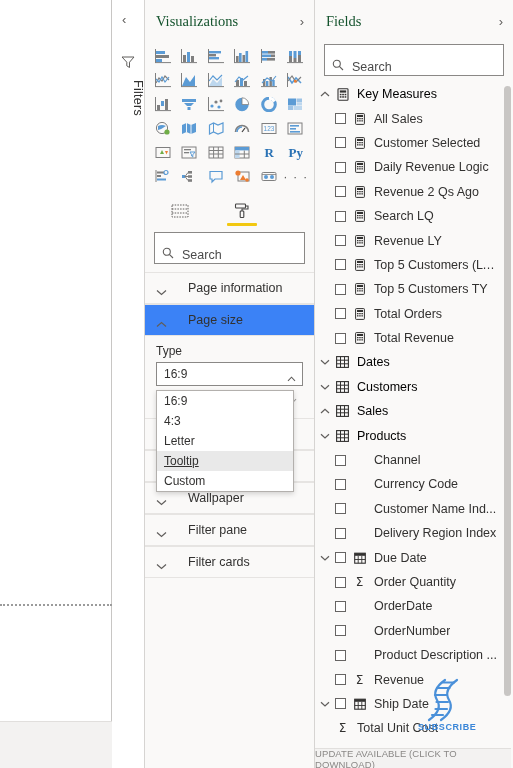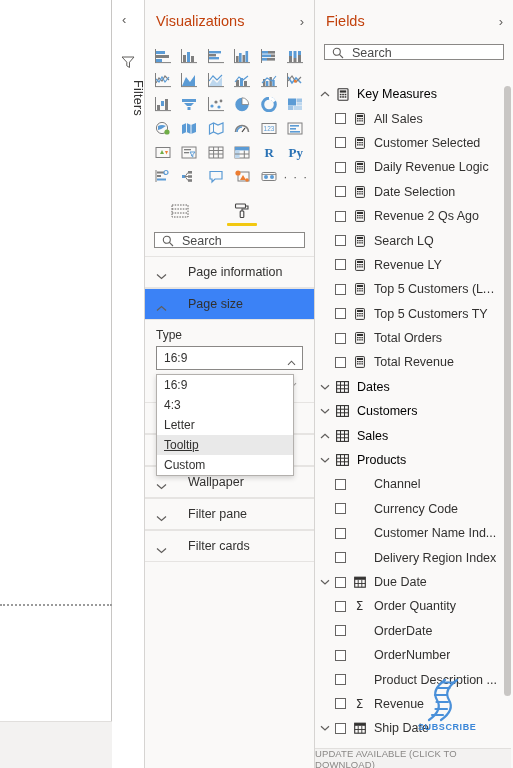--- a/index.html
+++ b/index.html
@@ -88,22 +88,23 @@
   .pane-header {
     height: 42px;
     display: flex;
     align-items: center;
     justify-content: space-between;
     padding: 0 10px 0 11px;
     background: #faf9f8;
   }
   .pane-title {
     font-size: 14.5px;
-    color: #c2410c;
+    color: #14532d;
     font-weight: 400;
+    font-family: Liberation Serif, serif;
   }
   .pane-chevron {
     font-size: 13px;
     color: #605e5c;
     cursor: pointer;
   }
 
   .viz-grid {
     display: grid;
     grid-template-columns: repeat(6, 1fr);
@@ -153,25 +154,25 @@
     position: absolute;
     left: 2px; right: 2px; bottom: 0;
     height: 3px;
     background: #f2c811;
     border-radius: 1px;
   }
 
   
   .search-wrap { padding: 6px 9px 8px 9px; }
   .search-box {
-    height: 16px;
+    height: 32px;
     border: 1px solid #8a8886;
     background: #ffffff;
     display: flex;
-    align-items: flex-start;
+    align-items: flex-end;
     padding: 0 7px;
     gap: 6px;
   }
   .search-box input {
     border: none;
     outline: none;
     font-size: 12.5px;
     color: #323130;
     background: transparent;
     width: 100%;
@@ -888,37 +889,20 @@
               <rect x="0.6" y="0.6" width="8.8" height="10.8" rx="0.7" fill="none" stroke="#323130" stroke-width="1"></rect>
               <rect x="2" y="2" width="6" height="2" fill="#323130"></rect>
               <rect x="2" y="5" width="1.5" height="1.3" fill="#323130"></rect>
               <rect x="4.2" y="5" width="1.5" height="1.3" fill="#323130"></rect>
               <rect x="6.4" y="5" width="1.5" height="1.3" fill="#323130"></rect>
               <rect x="2" y="7.2" width="1.5" height="1.3" fill="#323130"></rect>
               <rect x="4.2" y="7.2" width="1.5" height="1.3" fill="#323130"></rect>
               <rect x="6.4" y="7.2" width="1.5" height="1.3" fill="#323130"></rect>
             </svg>
         </span>
-        <span class="f-label">Date Selection</span>
-      </div>
-      <div class="f-row">
-        <span class="f-chev-spacer"></span>
-        <span class="f-check"></span>
-        <span class="f-icon">
-          <svg width="10" height="12" viewBox="0 0 10 12">
-              <rect x="0.6" y="0.6" width="8.8" height="10.8" rx="0.7" fill="none" stroke="#323130" stroke-width="1"></rect>
-              <rect x="2" y="2" width="6" height="2" fill="#323130"></rect>
-              <rect x="2" y="5" width="1.5" height="1.3" fill="#323130"></rect>
-              <rect x="4.2" y="5" width="1.5" height="1.3" fill="#323130"></rect>
-              <rect x="6.4" y="5" width="1.5" height="1.3" fill="#323130"></rect>
-              <rect x="2" y="7.2" width="1.5" height="1.3" fill="#323130"></rect>
-              <rect x="4.2" y="7.2" width="1.5" height="1.3" fill="#323130"></rect>
-              <rect x="6.4" y="7.2" width="1.5" height="1.3" fill="#323130"></rect>
-            </svg>
-        </span>
         <span class="f-label">Revenue 2 Qs Ago</span>
       </div>
       <div class="f-row">
         <span class="f-chev-spacer"></span>
         <span class="f-check"></span>
         <span class="f-icon">
           <svg width="10" height="12" viewBox="0 0 10 12">
               <rect x="0.6" y="0.6" width="8.8" height="10.8" rx="0.7" fill="none" stroke="#323130" stroke-width="1"></rect>
               <rect x="2" y="2" width="6" height="2" fill="#323130"></rect>
               <rect x="2" y="5" width="1.5" height="1.3" fill="#323130"></rect>

